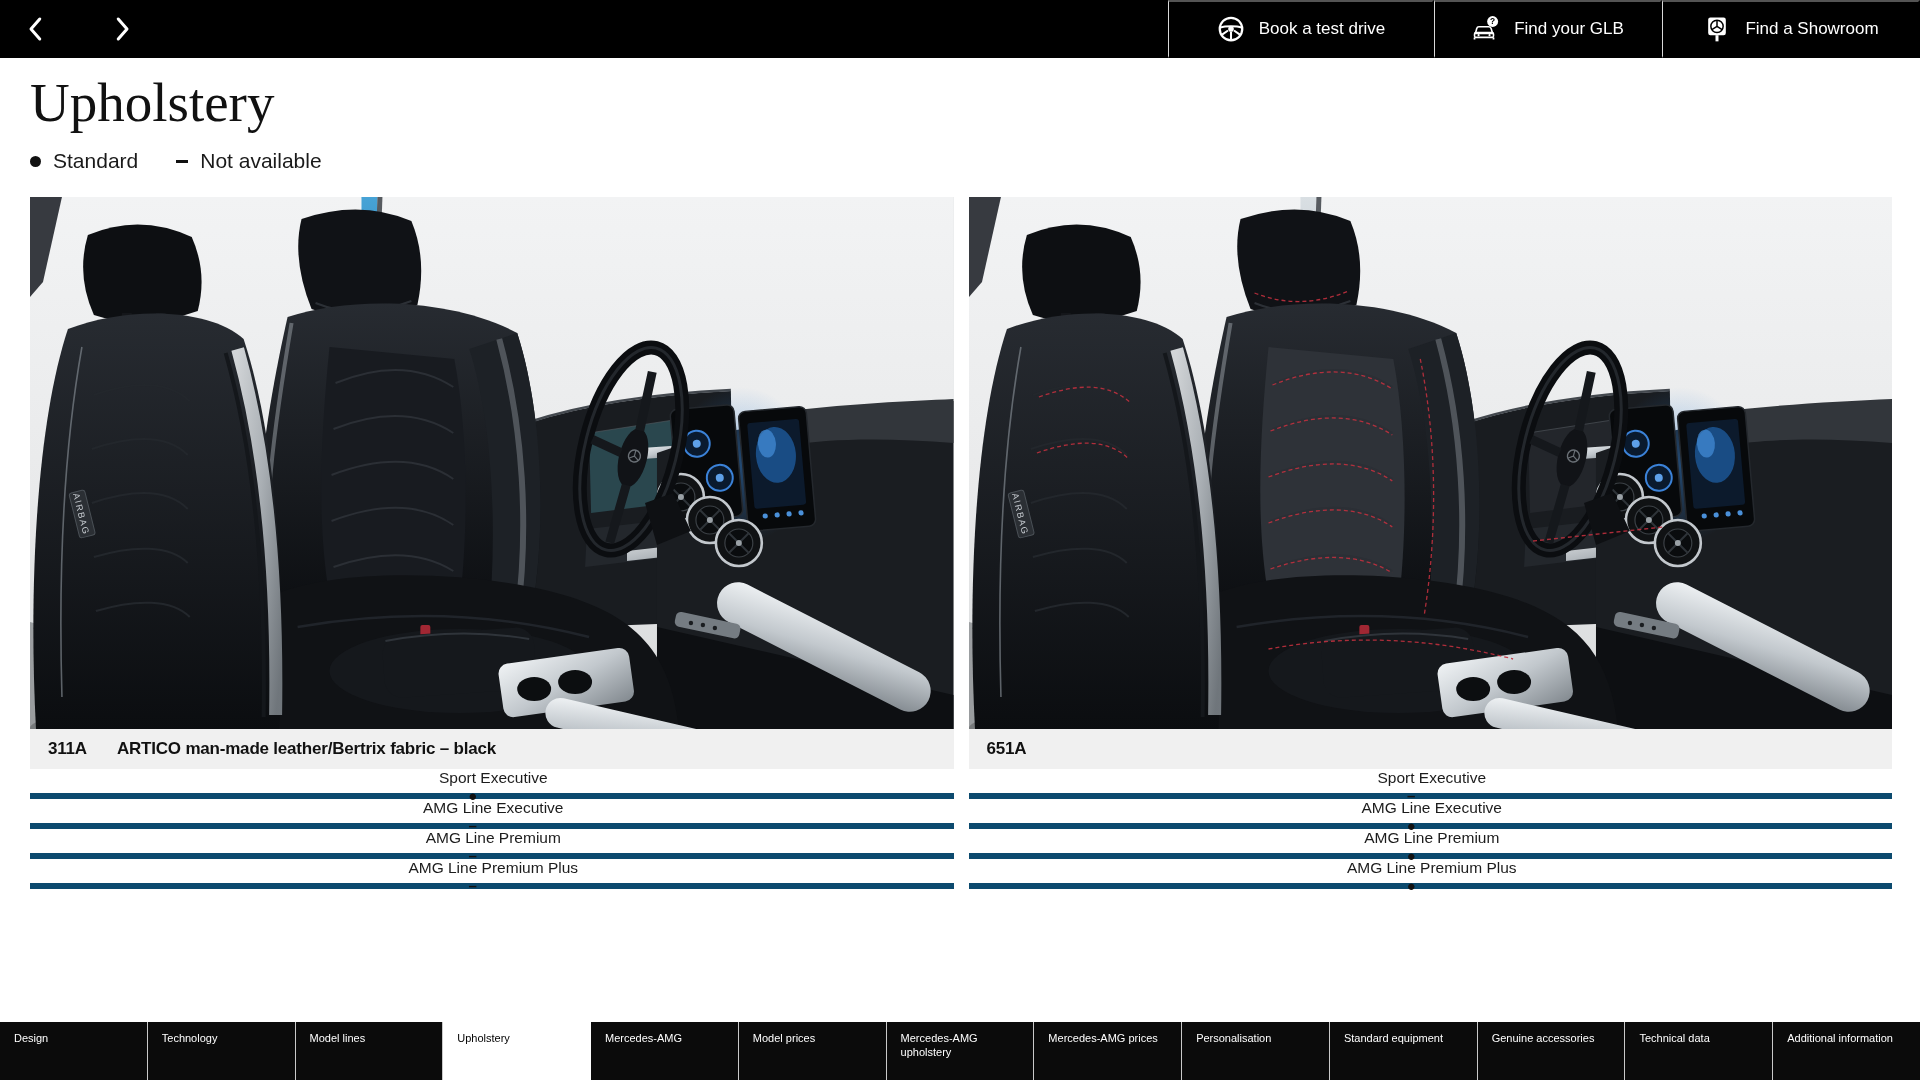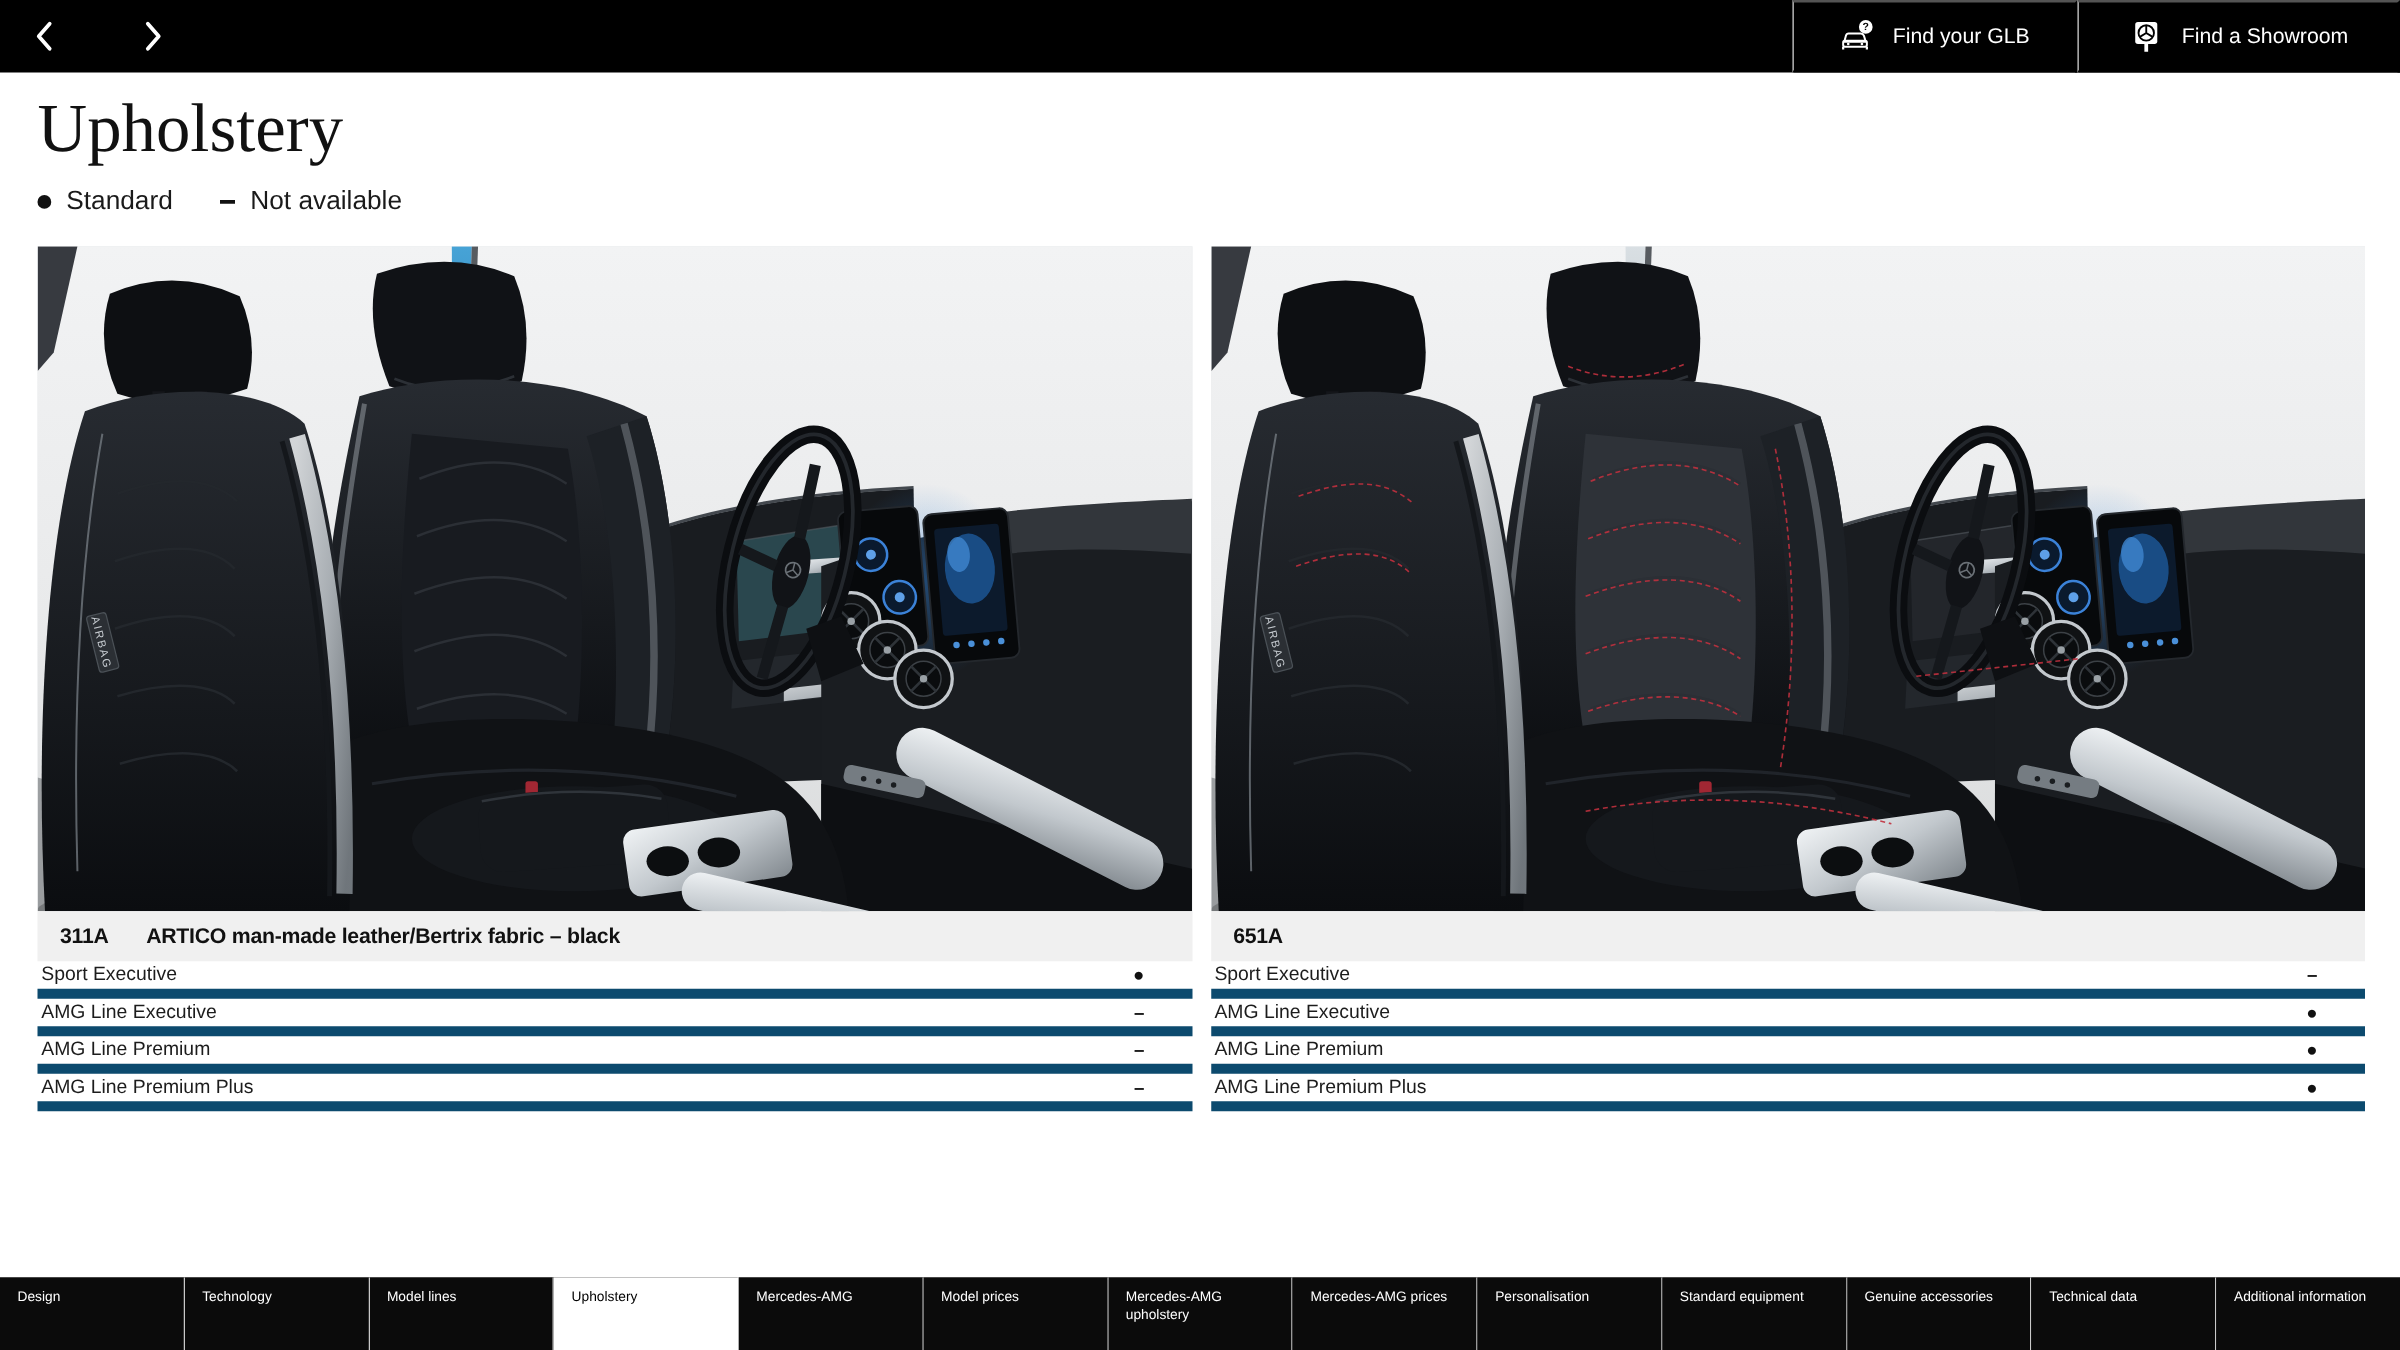--- a/index.html
+++ b/index.html
@@ -22,21 +22,21 @@
   .legend { display:flex; align-items:center; margin-top:13px; gap:38px; font-size:21px; color:#1a1a1a; }
   .legend-item { display:flex; align-items:center; gap:12px; }
   .dot-shape { width:11px; height:11px; border-radius:50%; background:#111; display:inline-block; }
   .dash-shape { width:12px; height:3px; background:#111; display:inline-block; }
 
   .cards { display:grid; grid-template-columns:1fr 1fr; column-gap:15px; margin-top:24px; }
   .photo { height:532px; overflow:hidden; background:#e8eaeb; }
   .photo svg { width:100%; height:100%; display:block; }
   .caption { height:40px; background:#f0f0f0; display:flex; align-items:center; gap:30px; padding:0 18px; font-size:17px; font-weight:700; color:#111; letter-spacing:-0.2px; }
   .rows { }
-  .row { display:flex; justify-content:space-between; align-items:center; height:30px; border-bottom:8px solid #0c4a6e; }
+  .row { display:flex; justify-content:space-between; align-items:center; height:30px; border-bottom:6px solid #0c4a6e;flex-direction:column; }
   .row .lbl { font-size:15.5px; color:#1c1c1c; padding-left:3px; }
   .row .val { font-size:15px; font-weight:700; color:#111; padding-right:38px; }
 
   
   .bottomnav { position:absolute; left:0; bottom:0; width:1920px; height:58px; background:#0b0b0b; display:flex; }
   .tab { flex:1 1 0; border-right:1px solid rgba(255,255,255,.78); color:#fff; font-size:11px; line-height:1.28; padding:9px 6px 0 14px; cursor:pointer; background:#0b0b0b; }
   .tab:last-child { border-right:none; }
   .tab.active { background:#fff; color:#000; }
 </style>
 </head>
@@ -52,20 +52,28 @@
           </svg>
       </button>
       <button class="arrow-btn">
         <svg viewBox="0 0 24 24">
             <path d="M9 4 L16 12 L9 20"></path>
           </svg>
       </button>
     </div>
     <div class="topbar-spacer"></div>
 
+    <button class="action a1">
+      <svg viewBox="0 0 32 32">
+        <circle cx="16" cy="16" r="12" fill="none" stroke="#fff" stroke-width="2.4"></circle>
+        <circle cx="16" cy="16" r="3" fill="#fff"></circle>
+        <path d="M4.6 14.5 C10 12.5 22 12.5 27.4 14.5 M16 19 L16 27.5 M6.5 22 L12.8 17.6 M25.5 22 L19.2 17.6" stroke="#fff" stroke-width="2.2" fill="none"></path>
+      </svg>
+      <span>Book a test drive</span>
+    </button>
 
     <button class="action a2">
       <svg viewBox="0 0 34 34">
         <path d="M5 22 L6.5 16.5 Q7 14.5 9 14.5 L20 14.5 Q22 14.5 22.8 16.5 L24.5 22 Z" fill="none" stroke="#fff" stroke-width="1.8"></path>
         <rect x="4" y="21" width="21.5" height="5.5" rx="1.6" fill="none" stroke="#fff" stroke-width="1.8"></rect>
         <circle cx="8.6" cy="24" r="1.2" fill="#fff"></circle>
           <circle cx="21" cy="24" r="1.2" fill="#fff"></circle>
         <path d="M4 26.5 L4 29 M25.5 26.5 L25.5 29" stroke="#fff" stroke-width="2"></path>
         <circle cx="24.5" cy="8.5" r="6.2" fill="#fff"></circle>
         <text x="24.5" y="11.4" text-anchor="middle" font-size="9.5" font-weight="bold" fill="#000" font-family="Liberation Sans, sans-serif">?</text>

